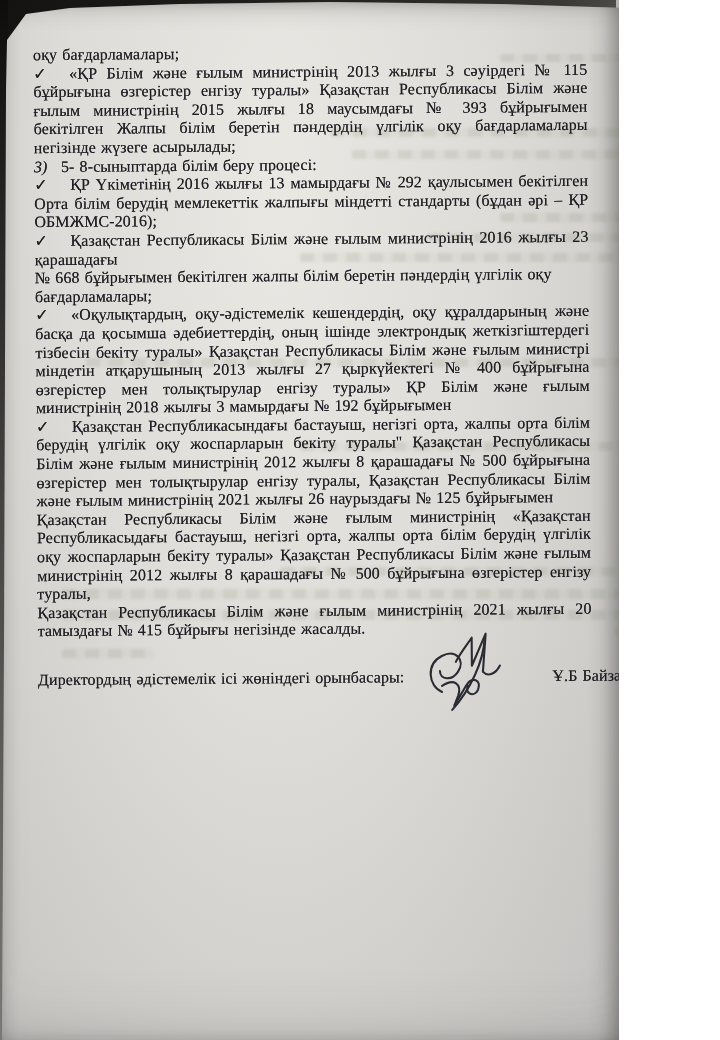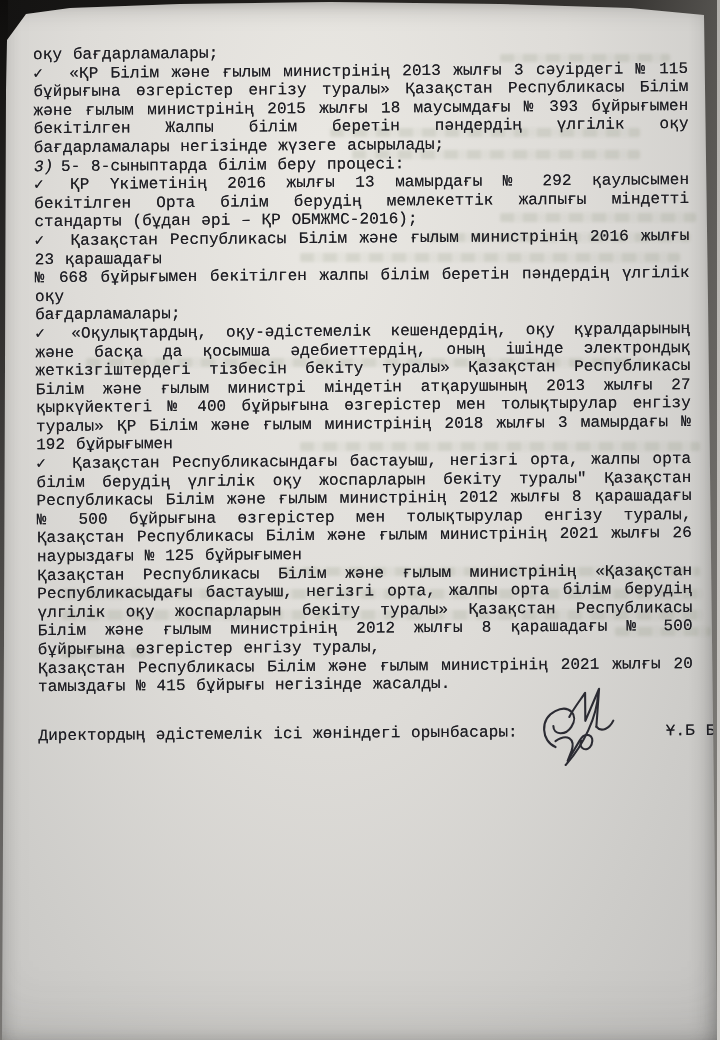--- a/index.html
+++ b/index.html
@@ -1,21 +1,21 @@
 <!DOCTYPE html>
 <html><head>
 <meta charset="utf-8">
 <style>
   html,body{margin:0;padding:0;}
   .shot{
     position:relative;
-    width:720px;height:1040px;
+    width:619px;height:1040px;
     overflow:hidden;
     background:linear-gradient(100deg,#141312 0%,#22201e 40%,#3a3835 70%,#8b8985 100%);
-    font-family:Liberation Mono, monospace;
+    font-family:Liberation Serif, serif;
   }
   .edge-left{
     position:absolute;left:0;top:0;width:8px;height:100%;
     background:linear-gradient(#0e0d0c,#474543 50%,#7a7875 100%);
   }
   .edge-light{
     position:absolute;right:0;top:0;width:3px;height:100%;
     background:linear-gradient(#b2b0ac,#cfcdc9);
   }
   .paper{

